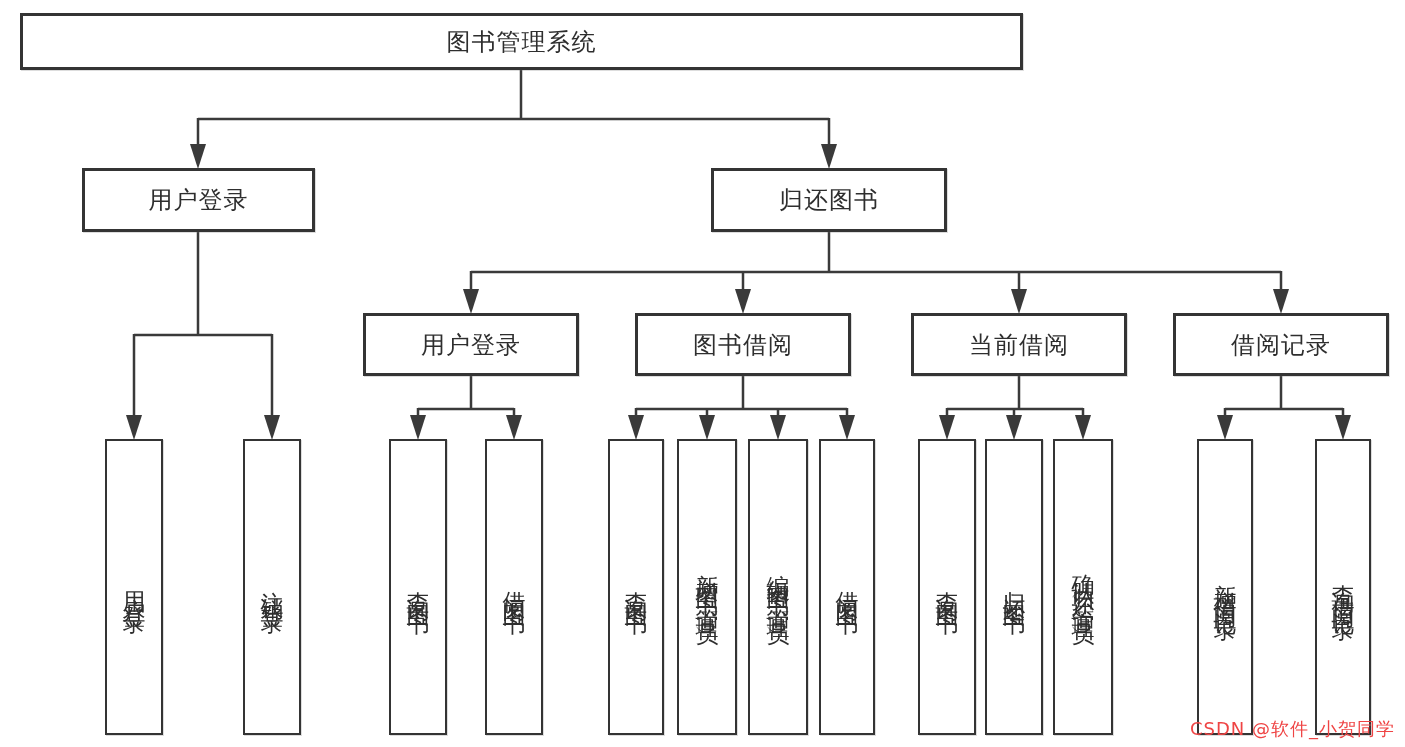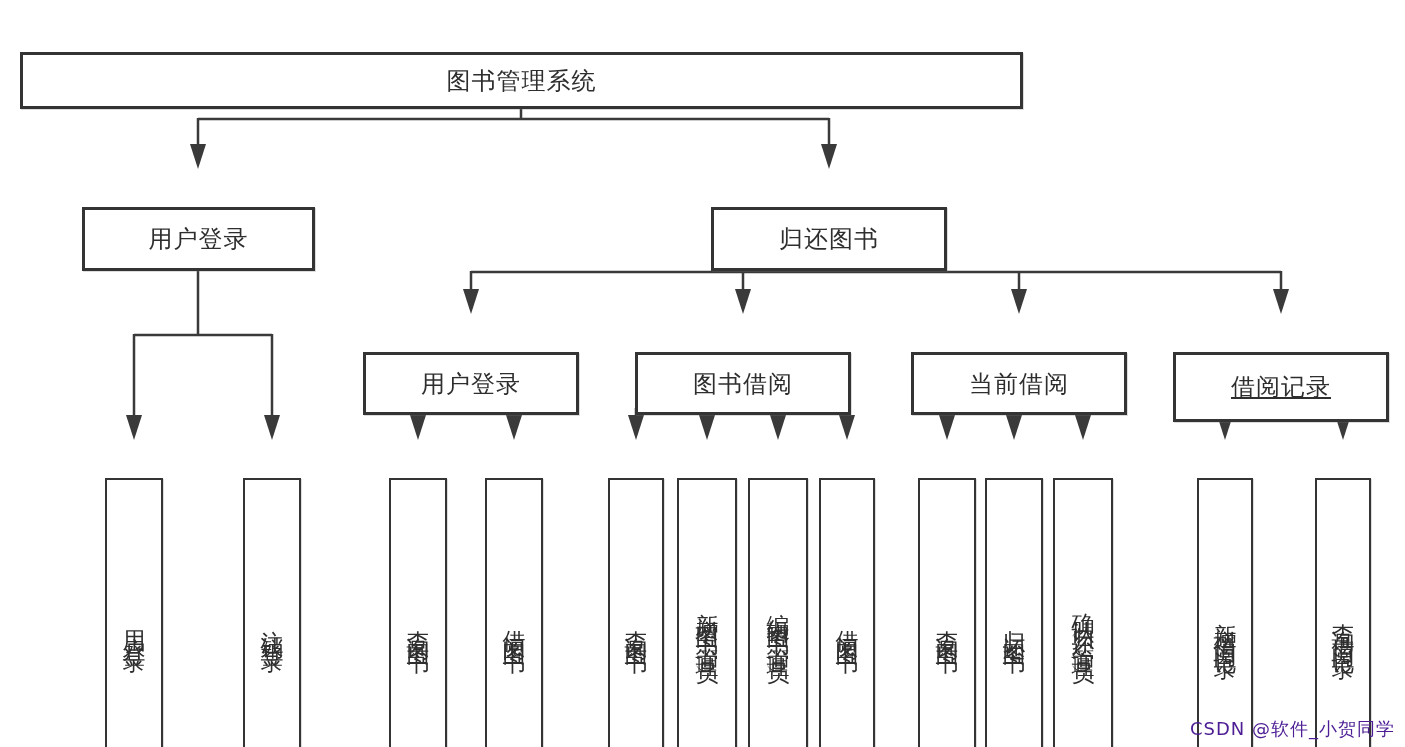--- a/index.html
+++ b/index.html
@@ -14,41 +14,40 @@
   #connectors{position:absolute;left:0;top:0;width:1405px;height:747px;}
   .box{
     position:absolute;
     background:#ffffff;
     border:3px solid #343434;
     box-sizing:border-box;
     display:flex;
     align-items:center;
     justify-content:center;
     box-shadow:1px 1px 0 rgba(120,120,120,0.25);
-    margin-top:39px;
   }
   .box-h{
     font-size:24px;
     letter-spacing:1px;
     white-space:nowrap;
   }
   .box-v{border-width:2.5px;}
   .box-v .vtext{
     writing-mode:vertical-rl;
     text-orientation:mixed;
     font-size:23px;
     letter-spacing:7px;
     line-height:1;
   }
   .watermark{
     position:absolute;
     right:10px;
     bottom:6px;
     font-size:18px;
-    color:#4c1d95;
+    color:#ef4444;
     letter-spacing:1px;
     white-space:nowrap;
     z-index:5;
   }
 </style>
 </head>
 <body>
 
 <div id="stage">
 
@@ -93,21 +92,21 @@
   </svg>
 
   <div class="box box-h" style="left:20px;top:13px;width:1003px;height:57px;">图书管理系统</div>
 
   <div class="box box-h" style="left:82px;top:168px;width:233px;height:64px;">用户登录</div>
   <div class="box box-h" style="left:711px;top:168px;width:236px;height:64px;">归还图书</div>
 
   <div class="box box-h" style="left:363px;top:313px;width:216px;height:63px;">用户登录</div>
   <div class="box box-h" style="left:911px;top:313px;width:216px;height:63px;">当前借阅</div>
   <div class="box box-h" style="left:635px;top:313px;width:216px;height:63px;">图书借阅</div>
-  <div class="box box-h" style="left:1173px;top:313px;width:216px;height:70px;text-decoration:underline;">借阅记录</div>
+  <div class="box box-h" style="left:1173px;top:313px;width:216px;height:63px;">借阅记录</div>
 
   <div class="box box-v" style="left:105px;top:439px;width:58px;height:296px;">
     <span class="vtext">用户登录</span>
     </div>
   <div class="box box-v" style="left:243px;top:439px;width:58px;height:296px;">
     <span class="vtext">注销登录</span>
     </div>
 
   <div class="box box-v" style="left:389px;top:439px;width:58px;height:296px;">
     <span class="vtext">查询图书</span>

